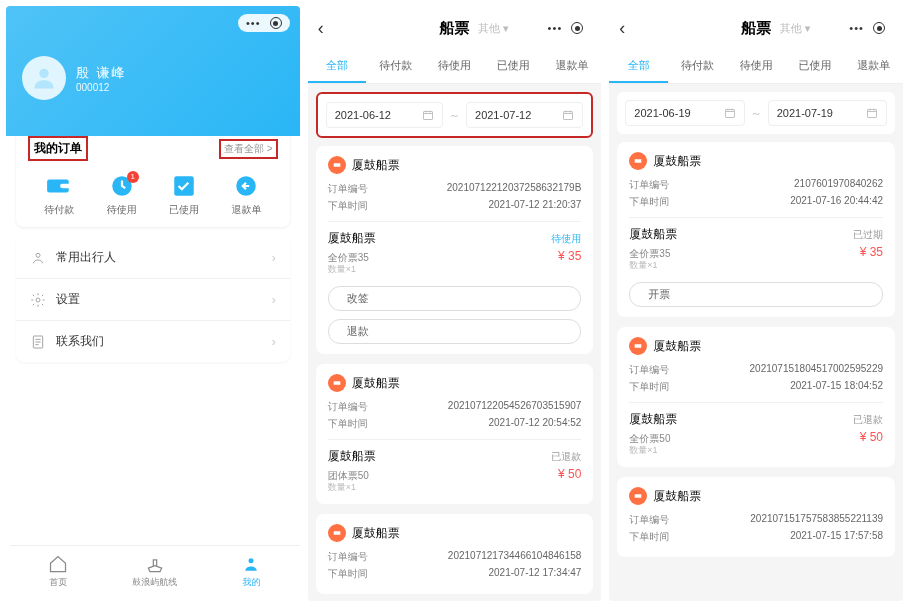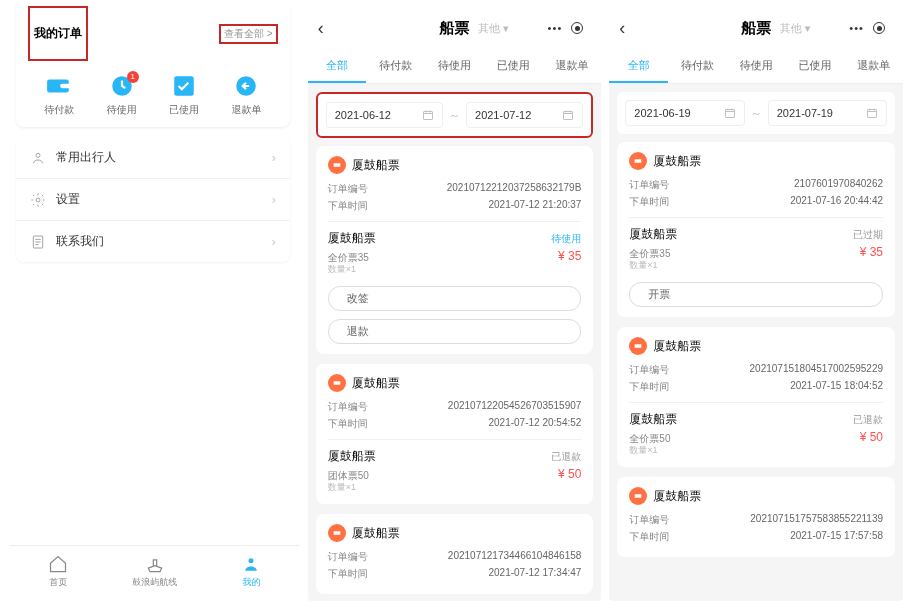--- a/index.html
+++ b/index.html
@@ -71,23 +71,40 @@
 .o-price { color:#ff5252; font-size:12px; text-align:right; margin-top:-16px; }
 .o-qty { font-size:9px; color:#bbb; }
 .o-btns { display:flex; justify-content:flex-end; gap:8px; margin-top:10px;flex-direction:column; }
 .o-btn { border:1px solid #ddd; border-radius:12px; padding:4px 18px; font-size:11px; color:#666; background:#fff; }
 .scroll { flex:1; overflow:hidden; }
 </style>
 </head>
 <body>
 
 <div class="screen s1">
+  <div class="hero">
+    <div class="pill-grp">
+      <span class="pill"><span class="dot3"></span>&nbsp;<span class="bullseye"></span></span>
+    </div>
+    <div class="user">
+      <div class="avatar">
+          <svg viewBox="0 0 24 24">
+            <circle cx="12" cy="8" r="4"></circle>
+            <path d="M4 20c0-4 4-6 8-6s8 2 8 6v1H4z"></path>
+          </svg>
+        </div>
+      <div>
+        <div class="uname">殷 谦峰</div>
+        <div class="uid">000012</div>
+      </div>
+    </div>
+  </div>
   <div class="card">
     <div class="card-hd">
-      <span class="ttl redbox" style="padding:17px 4px">我的订单</span>
+      <span class="ttl redbox" style="padding:2px 4px">我的订单</span>
       <span class="more redbox" style="padding:1px 3px">查看全部 &gt;</span>
     </div>
     <div class="icons4" id="s1tabs">
         <div class="ico-item">
           <div class="ico-box"><svg viewBox="0 0 24 24" fill="#29b6f6">
               <path d="M3 6h16a2 2 0 012 2v2h-6a2 2 0 000 4h6v2a2 2 0 01-2 2H3a2 2 0 01-2-2V8a2 2 0 012-2z"></path>
             </svg></div>
           <div class="ico-lbl">待付款</div>
         </div>
         <div class="ico-item">

